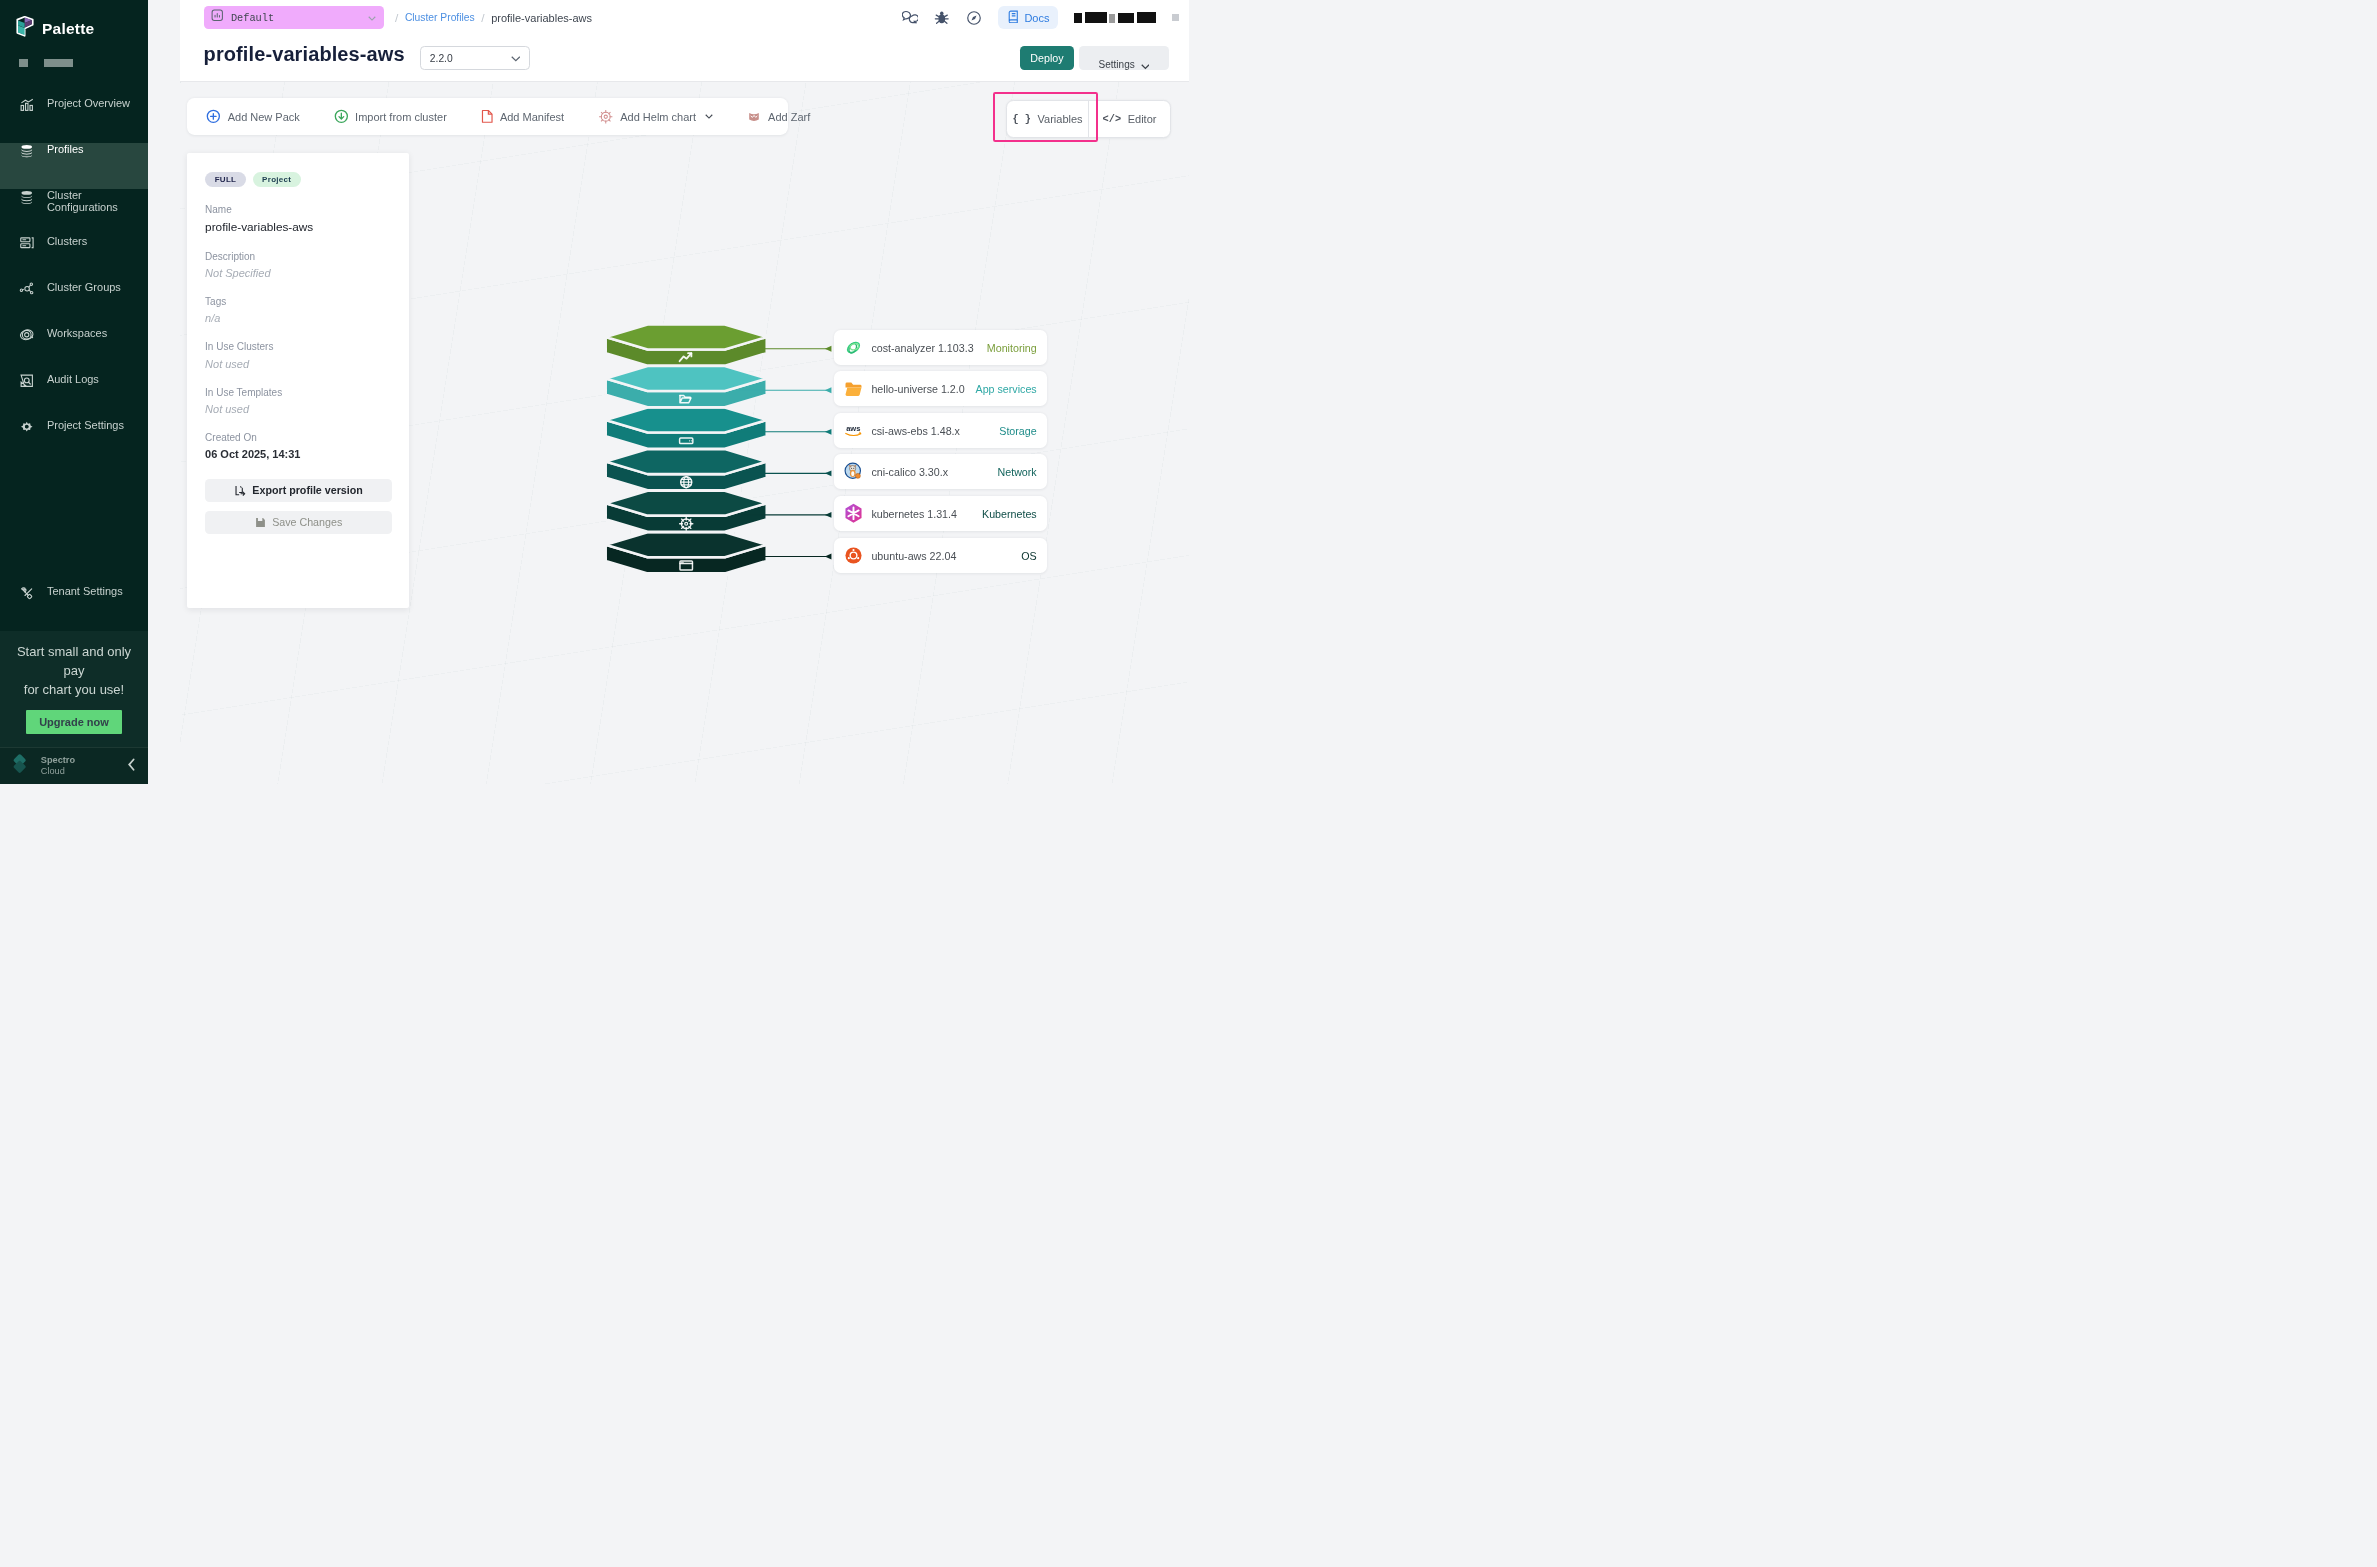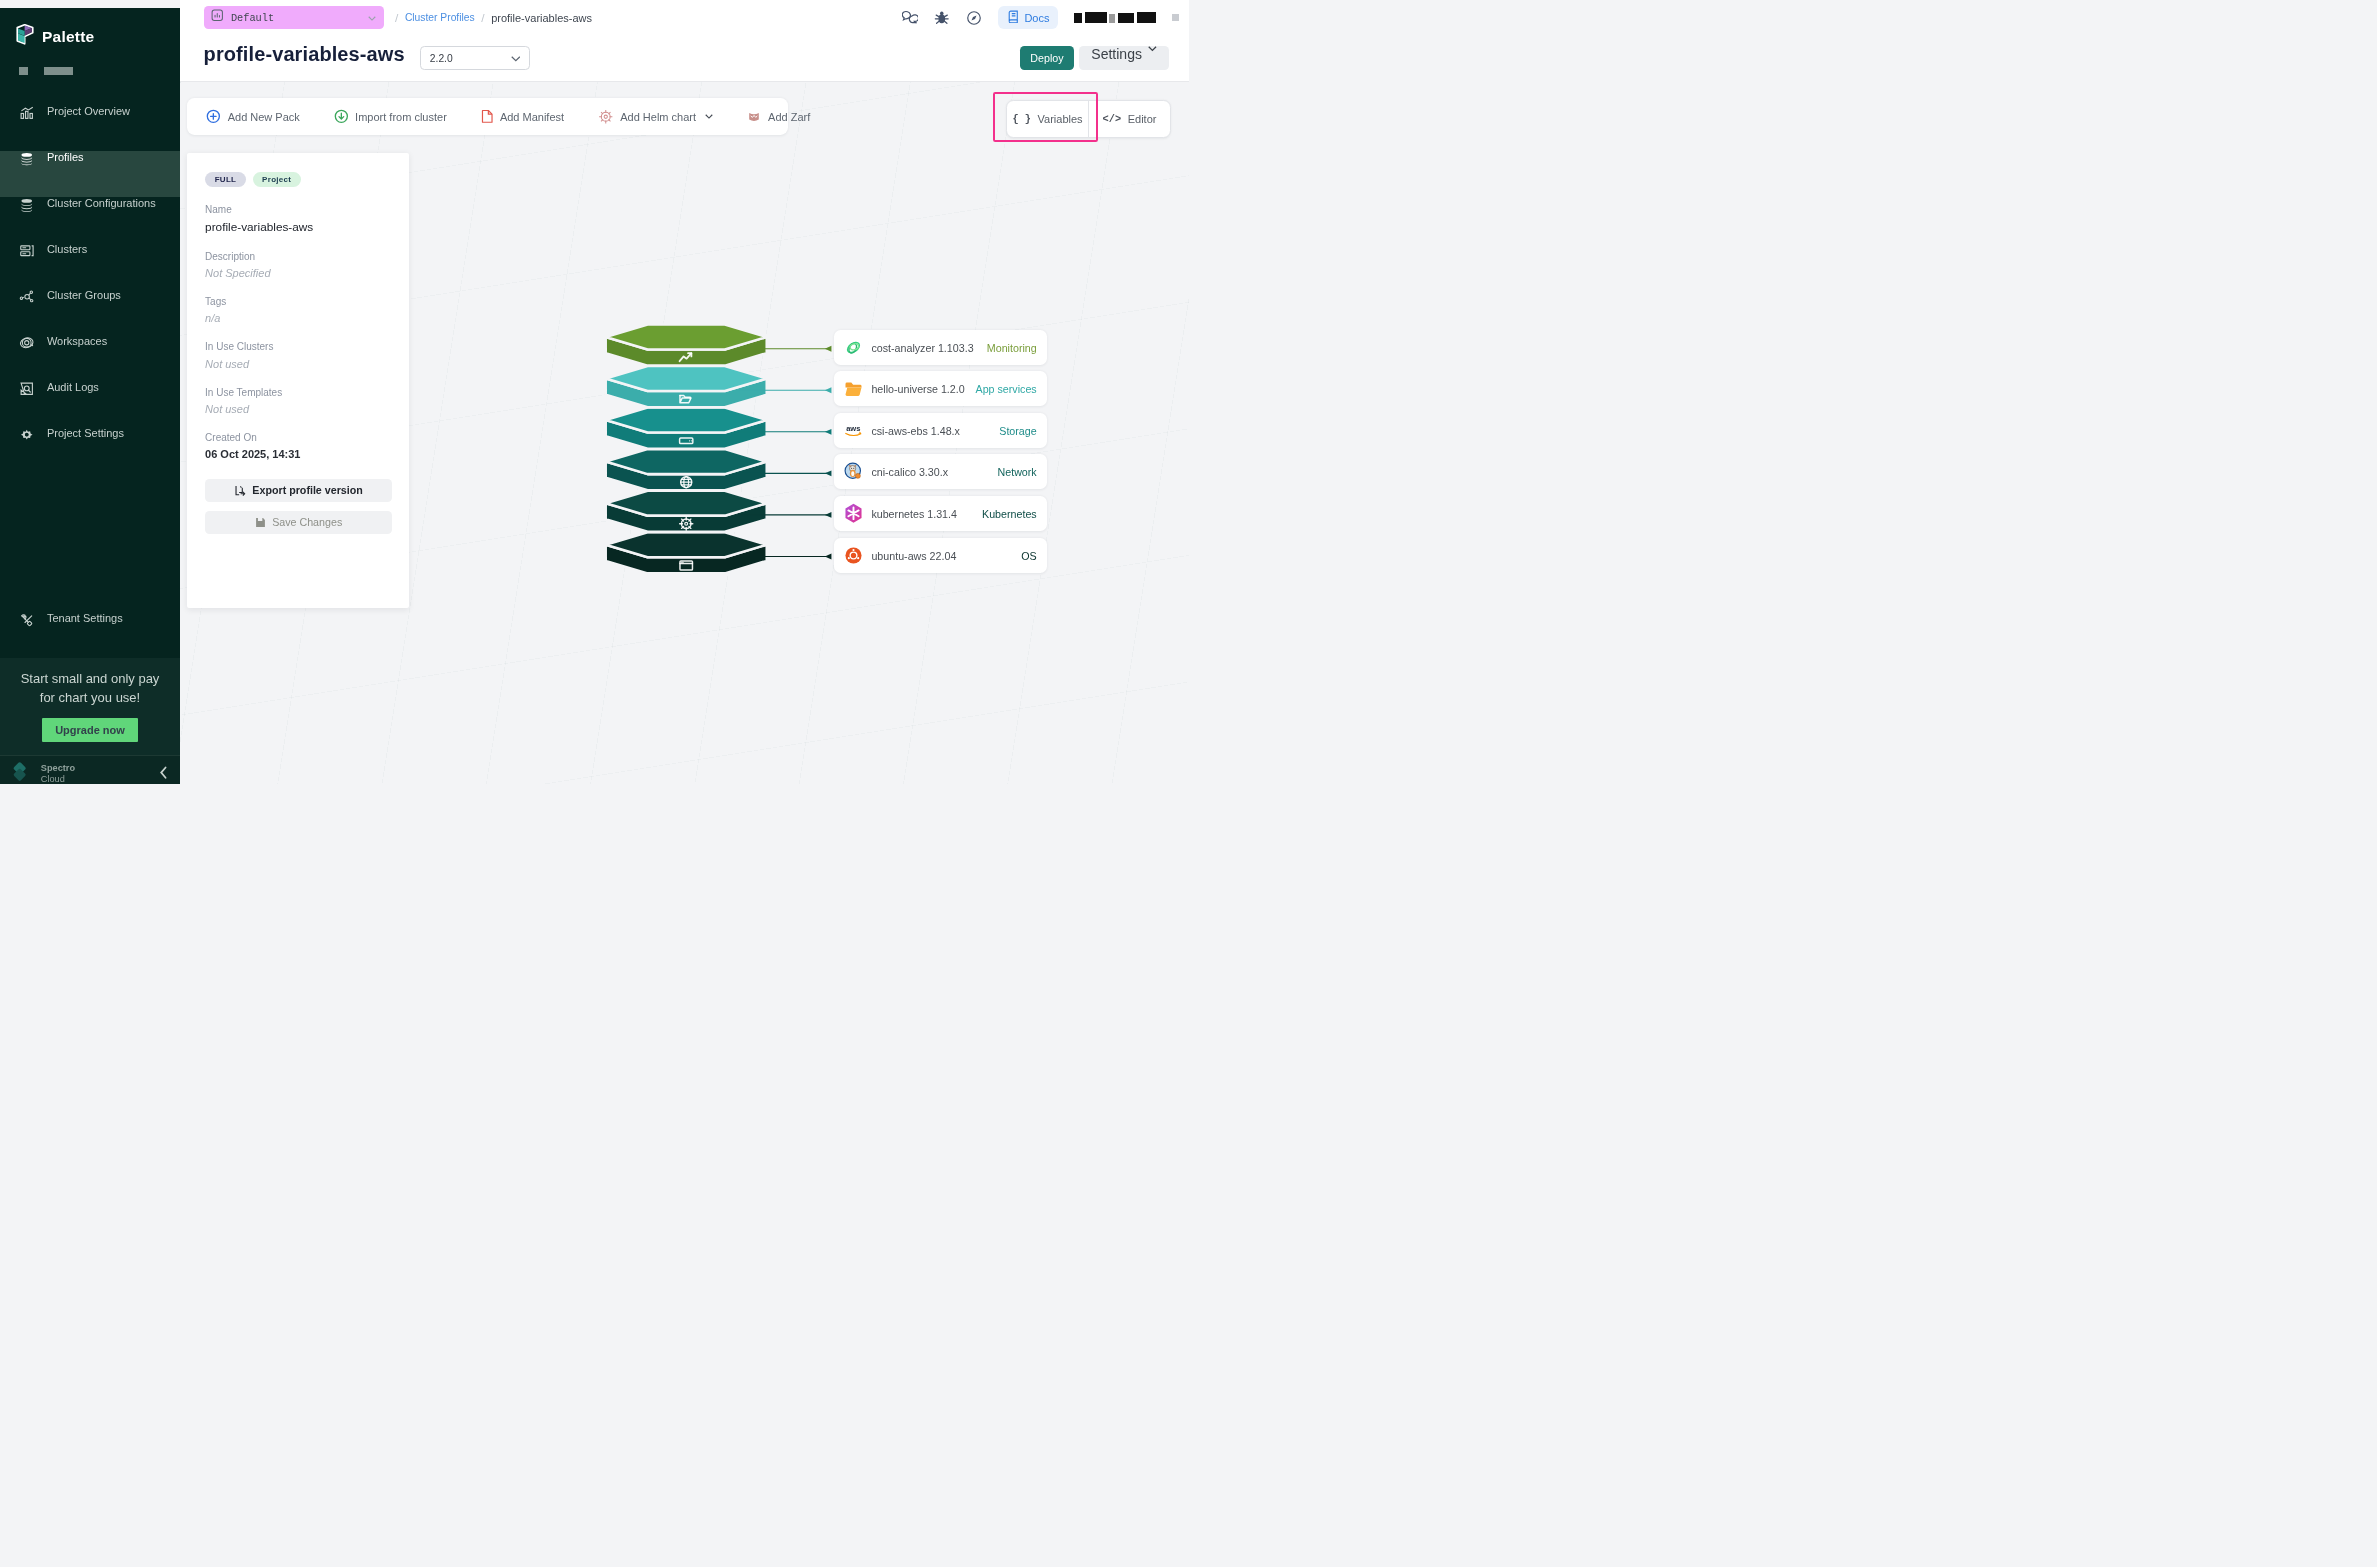--- a/index.html
+++ b/index.html
@@ -1,20 +1,20 @@
 <!DOCTYPE html>
 <html style="font-size:11.8px"><head>
 <meta charset="utf-8">
 <style>
   * { margin:0; padding:0; box-sizing:border-box; }
   html,body { width:1189px; height:784px; overflow:hidden; font-family:"Liberation Sans",sans-serif; background:#F3F4F6; }
   .app { position:relative; width:1189px; height:784px; }
 
   
-  .sidebar { position:absolute; left:0; top:0; width:180px; height:784px; background:#05241F; color:#C7D1CE; display:flex; flex-direction:column; z-index:20;margin-top:8px; }
+  .sidebar { position:absolute; left:0; top:0; width:148px; height:784px; background:#05241F; color:#C7D1CE; display:flex; flex-direction:column; z-index:20; }
   .logo-row { display:flex; align-items:center; gap:7.4px; padding:16px 14.7px 7.4px 14.7px; }
   .logo-row .brand { color:#FFFFFF; font-size:15.5px; font-weight:700; letter-spacing:0.2px; }
   .redacted-row { display:flex; gap:6.6px; padding:10.3px 0 0 19px; }
   .redacted-row .blk { background:#7E8F8B; height:8.8px; }
   .nav { margin-top:29.4px; display:flex; flex-direction:column; }
   .nav-item { display:flex; gap:12.5px; height:46px; padding-left:18.4px; font-size:11px; color:#C7D1CE; cursor:pointer; }
   .nav-item.active { background:#28473F; color:#FFFFFF; }
   .nav-item .nicon { width:16px; height:16px; flex:0 0 16px; display:flex; align-items:center; justify-content:center; }
   .nav-item .nicon svg { width:15.5px; height:15.5px; }
   .side-bottom { margin-top:auto; }
@@ -42,21 +42,21 @@
   .docs-chip { display:flex; align-items:center; gap:5.2px; background:#E9F1FC; border-radius:5.9px; padding:4.4px 8.8px; color:#2E7CE0; font-size:11px; font-weight:500; cursor:pointer; }
   .redacted-user { display:flex; align-items:flex-end; gap:2.9px; }
   .redacted-user .rb { background:#111111; }
   .gray-sq { width:6.6px; height:6.6px; background:#C9CCD1; }
 
   .titlebar { position:absolute; left:0; top:35px; right:0; height:46px; }
   .page-title { position:absolute; left:23.6px; top:8px; font-size:20px; font-weight:800; color:#17203A; letter-spacing:0.1px; }
   .ver-select { position:absolute; left:240px; top:11px; width:110px; height:24px; border:0.7px solid #D5D8DD; border-radius:4.4px; background:#FFFFFF; display:flex; align-items:center; padding:0 8.8px; font-size:10.3px; color:#363C45; cursor:pointer; }
   .ver-select .chev { margin-left:auto; color:#5B6470; }
   .deploy-btn { position:absolute; left:840px; top:11px; width:54px; height:24px; background:#1E7C72; color:#FFFFFF; border:none; border-radius:4.4px; font-size:10.7px; font-weight:500; cursor:pointer; font-family:inherit; }
-  .settings-btn { position:absolute; left:899px; top:11px; width:90px; height:24px; background:#ECEEF1; color:#3B4148; border:none; border-radius:4.4px; font-size:14px; font-weight:500; cursor:pointer; display:flex; align-items:flex-start; justify-content:center; gap:5.9px; font-family:inherit; }
+  .settings-btn { position:absolute; left:899px; top:11px; width:90px; height:24px; background:#ECEEF1; color:#3B4148; border:none; border-radius:4.4px; font-size:10px; font-weight:500; cursor:pointer; display:flex; align-items:flex-end; justify-content:center; gap:5.9px; font-family:inherit; }
 
   .content { position:absolute; left:0; top:82px; right:0; bottom:0; background:#F3F4F6;
     background-image:
       repeating-linear-gradient(99deg, rgba(30,80,80,0.035) 0 0.7px, transparent 0.7px 103px),
       repeating-linear-gradient(171deg, rgba(30,80,80,0.03) 0 0.7px, transparent 0.7px 125px);
   }
 
   .toolbar-card { position:absolute; left:7.4px; top:16px; width:601px; height:37px; background:#FFFFFF; border-radius:7.4px; box-shadow:0 0.7px 2.9px rgba(20,30,40,.07); display:flex; align-items:center; padding:0 19px; gap:0; }
   .tb-action { display:flex; align-items:center; gap:6.6px; font-size:11px; color:#5E6670; cursor:pointer; white-space:nowrap; }
   .tb-action + .tb-action { margin-left:34px; }

